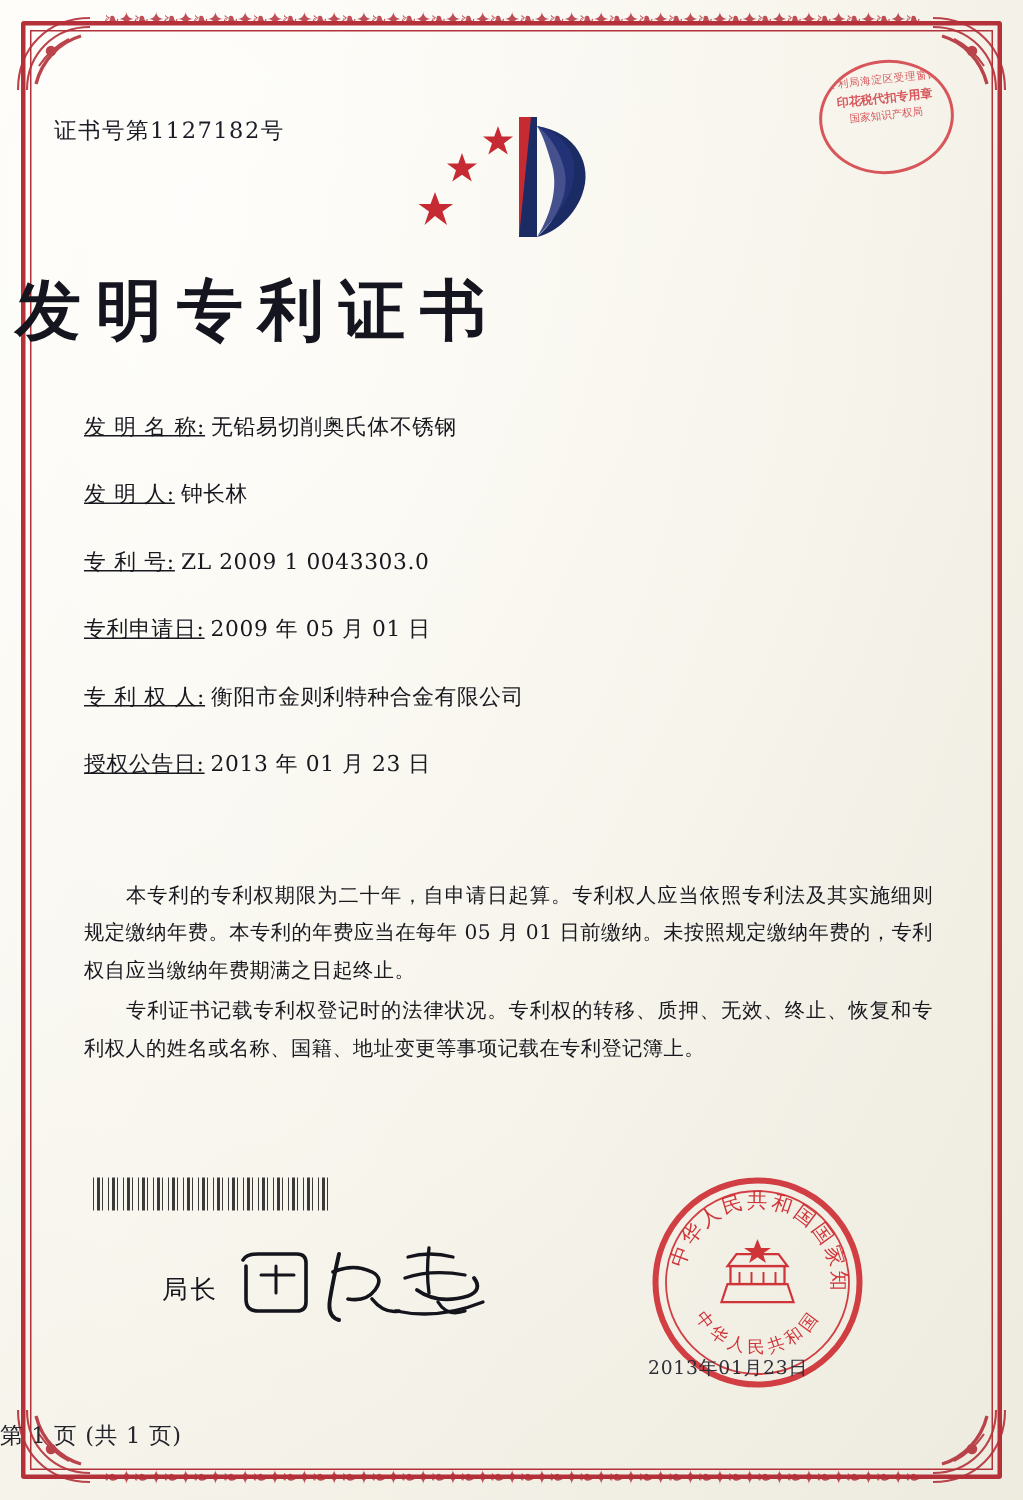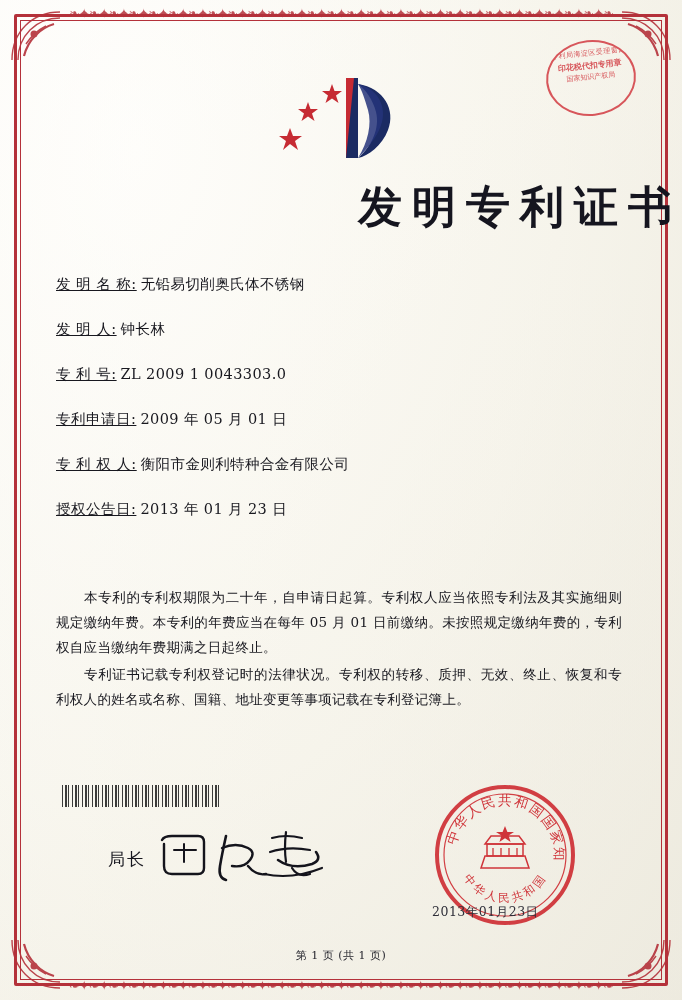--- a/index.html
+++ b/index.html
@@ -132,21 +132,21 @@
     font-family: "DejaVu Serif", serif;
     font-size: 15px;
     color: #1c1c26;
     letter-spacing: 1px;
   }
   .main-title {
     position: absolute;
     left: 0;
     right: 0;
     top: 178px;
-    text-align: right;
+    text-align: left;
     font-family: "DejaVu Serif", serif;
     font-weight: bold;
     font-size: 44px;
     letter-spacing: 10px;
     color: #15151f;
     text-indent: 10px;
   }
 
   
   .fields {
@@ -251,23 +251,22 @@
     color: #2e2e38;
     letter-spacing: .5px;
   }
 
   
   .footer {
     position: absolute;
     left: 0;
     right: 0;
     top: 948px;
-    text-align: center;
-    font-family: "DejaVu Serif", serif;
-    font-size: 11px;
+    font-family: "DejaVu Serif", serif;
+    font-size: 15px;
     color: #24242c;
     letter-spacing: .5px;
   }
 </style>
 </head>
 <body>
 
 <div class="page">
   <div class="paper-tint"></div>
 
@@ -306,20 +305,21 @@
   <div class="corner br">
     <svg viewBox="0 0 52 52" fill="none" stroke="currentColor" stroke-width="1.4">
       <path d="M2 50 C2 22 22 2 50 2"></path>
       <path d="M8 50 C8 26 26 8 50 8"></path>
       <path d="M14 46 C18 30 30 18 44 14" stroke-width="2.2"></path>
       <circle cx="24" cy="24" r="3.5" fill="currentColor" stroke="none"></circle>
       <path d="M16 34 q8 -12 20 -18"></path>
     </svg>
   </div>
 
+  <div class="cert-no">证书号第1127182号</div>
 
   <div class="emblem">
     <svg viewBox="0 0 130 105" width="130" height="105">
       <g fill="#c62b33">
         <polygon points="18,66 21,74 30,74 23,79 26,88 18,82 11,88 14,79 7,74 15,74"></polygon>
         <polygon points="36,40 38.5,47 46,47 40,51.5 42.5,59 36,54.5 29.5,59 32,51.5 26,47 33.5,47"></polygon>
         <polygon points="60,22 62.5,29 70,29 64,33.5 66.5,41 60,36.5 53.5,41 56,33.5 50,29 57.5,29"></polygon>
       </g>
       <path d="M74 96 L74 16 L86 16 L86 96 Z" fill="#1b2b63"></path>
       <path d="M74 96 L74 16 L82 16 L74 96 Z" fill="#c62b33"></path>

